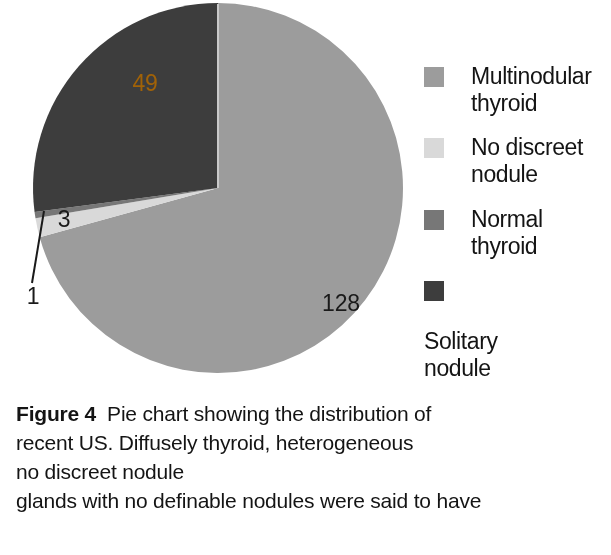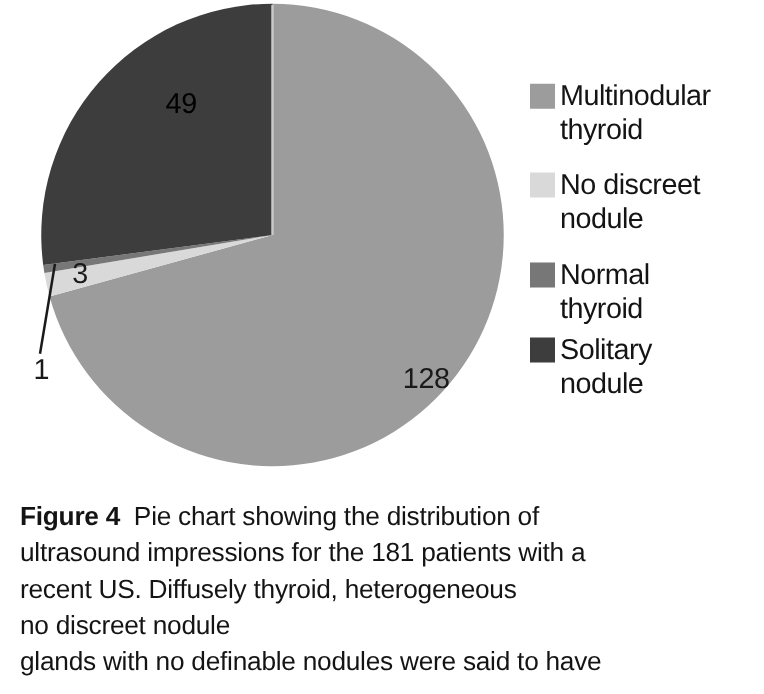--- a/index.html
+++ b/index.html
@@ -23,25 +23,25 @@
     color:#1a1a1a;
     white-space:nowrap;
   }
   .lbl-multinodular { left:301px; top:303px; }
   .lbl-nodiscreet   { left:64px;  top:219px; }
   .lbl-normal       { left:33px;  top:296px; }
   .lbl-solitary     { left:145px; top:83px; }
 
   
   .legend { position:absolute; left:424px; top:0; width:186px; height:392px; }
-  .legend-item { position:absolute; left:0; display:flex; gap:4px; }
+  .legend-item { position:absolute; left:0; display:flex; gap:27px; }
   .li-0 { top:63px; }
   .li-1 { top:134px; }
   .li-2 { top:206px; }
-  .li-3 { top:266px; }
+  .li-3 { top:277px;flex-direction:column; }
   .legend-swatch { width:20px; height:20px; margin-top:4px; flex:0 0 20px; background:#999; }
   .legend-text { font-size:23px; line-height:27px; letter-spacing:-0.4px; color:#141414; }
   .legend-text div { white-space:nowrap; }
 
   
   .caption {
     position:absolute; left:16px; top:399px; width:588px;
     font-size:21px; line-height:29px; letter-spacing:-0.2px;
     color:#141414;
   }
@@ -59,21 +59,21 @@
         <path d="M 218 188 L 39.65 237.17 A 185 185 0 0 1 35.51 218.37 Z" fill="#d9d9d9"></path>
         <path d="M 218 188 L 35.51 218.37 A 185 185 0 0 1 34.57 212.01 Z" fill="#777777"></path>
         <path d="M 218 188 L 34.57 212.01 A 185 185 0 0 1 218.00 3.00 Z" fill="#3d3d3d"></path>
         <line x1="218" y1="188" x2="218" y2="4" stroke="#c9c9c9" stroke-width="2"></line>
         <line x1="44" y1="211" x2="32" y2="283" stroke="#1a1a1a" stroke-width="2"></line>
       </svg>
 
     <div class="slice-label lbl-multinodular" style="color: rgb(26, 26, 26); margin-left: 40px;">128</div>
     <div class="slice-label lbl-nodiscreet" style="color: rgb(26, 26, 26);">3</div>
     <div class="slice-label lbl-normal" style="color: rgb(26, 26, 26);">1</div>
-    <div class="slice-label lbl-solitary" style="color: #000000;">49</div>
+    <div class="slice-label lbl-solitary" style="color: #a16207;">49</div>
   </div>
 
   <div class="legend">
     <div class="legend-item li-0">
       <div class="legend-swatch" style="background: rgb(156, 156, 156);"></div>
       <div class="legend-text">
         <div>Multinodular</div>
         <div>thyroid</div>
       </div>
     </div>
@@ -97,19 +97,18 @@
         <div>Solitary</div>
         <div>nodule</div>
       </div>
     </div>
   </div>
 
   <div class="caption">
     <div class="cap-line">
       <span class="cap-bold">Figure 4</span><span>Pie chart showing the distribution of</span>
     </div>
-    <div class="cap-line">ultrasound impressions for the 181 patients with a</div>
     <div class="cap-line">recent US. Diffusely thyroid, heterogeneous</div>
     <div class="cap-line">no discreet nodule</div>
     <div class="cap-line">glands with no definable nodules were said to have</div>
   </div>
 
 </div>
 
 </body></html>

